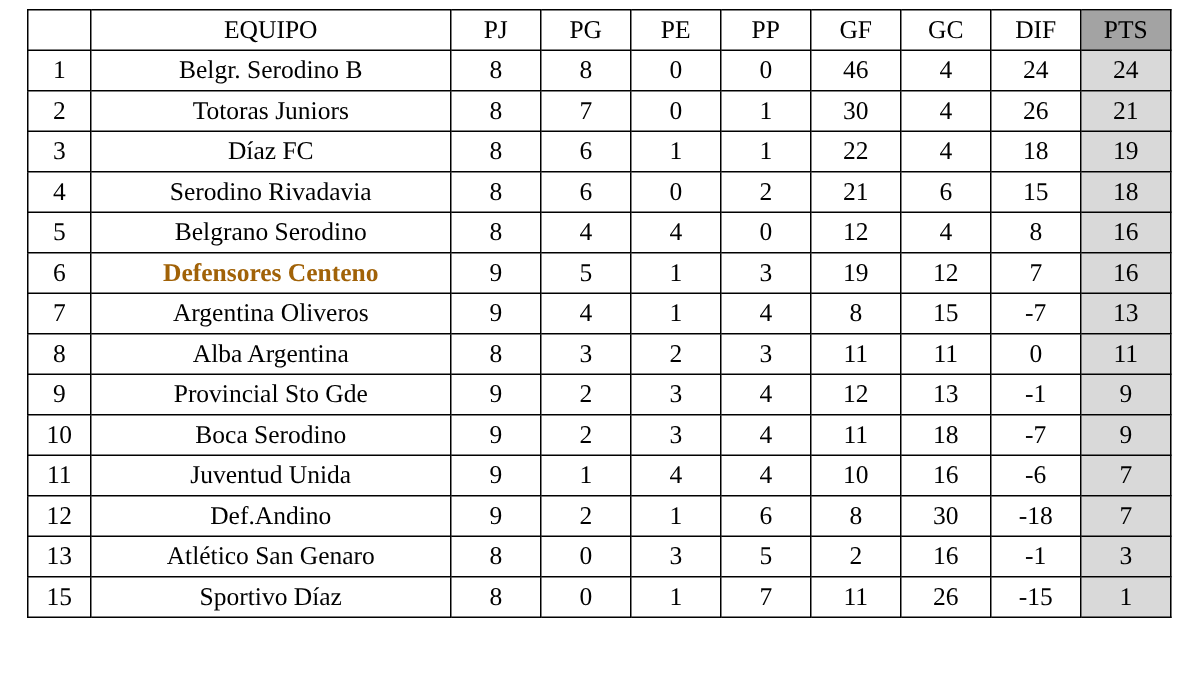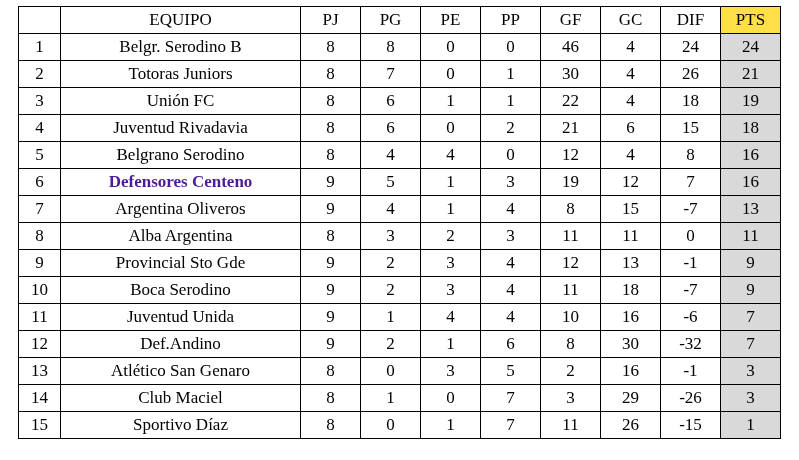--- a/index.html
+++ b/index.html
@@ -56,35 +56,35 @@
   }
   .hdr-equipo {
     font-weight: bold;
     font-size: 16px;
     text-align: center;
   }
   .hdr-corner {
     background: #ffffff;
   }
   .hdr-pts {
-    background: #fde047;
+    background: #a3a3a3;
     font-weight: bold;
   }
   
   .pos {
     font-weight: bold;
     font-size: 17px;
   }
   .team {
     text-align: left;
     padding-left: 10px;
     font-size: 17px;
   }
   .team.highlight {
-    color: #4c1d95;
+    color: #a16207;
     font-weight: bold;
   }
   .pts {
     background: #d9d9d9;
     font-weight: bold;
   }
   
   col.c-pos { width: 42px; }
   col.c-team { width: 240px; }
   col.c-num { width: 60px; }
@@ -142,33 +142,33 @@
           <td>7</td>
           <td>0</td>
           <td>1</td>
           <td>30</td>
           <td>4</td>
           <td>26</td>
           <td class="pts">21</td>
         </tr>
         <tr>
           <td class="pos">3</td>
-          <td class="team">Unión FC</td>
+          <td class="team">Díaz FC</td>
           <td>8</td>
           <td>6</td>
           <td>1</td>
           <td>1</td>
           <td>22</td>
           <td>4</td>
           <td>18</td>
           <td class="pts">19</td>
         </tr>
         <tr>
           <td class="pos">4</td>
-          <td class="team">Juventud Rivadavia</td>
+          <td class="team">Serodino Rivadavia</td>
           <td>8</td>
           <td>6</td>
           <td>0</td>
           <td>2</td>
           <td>21</td>
           <td>6</td>
           <td>15</td>
           <td class="pts">18</td>
         </tr>
         <tr>
@@ -257,45 +257,33 @@
         </tr>
         <tr>
           <td class="pos">12</td>
           <td class="team">Def.Andino</td>
           <td>9</td>
           <td>2</td>
           <td>1</td>
           <td>6</td>
           <td>8</td>
           <td>30</td>
-          <td>-32</td>
+          <td>-18</td>
           <td class="pts">7</td>
         </tr>
         <tr>
           <td class="pos">13</td>
           <td class="team">Atlético San Genaro</td>
           <td>8</td>
           <td>0</td>
           <td>3</td>
           <td>5</td>
           <td>2</td>
           <td>16</td>
           <td>-1</td>
-          <td class="pts">3</td>
-        </tr>
-        <tr>
-          <td class="pos">14</td>
-          <td class="team">Club Maciel</td>
-          <td>8</td>
-          <td>1</td>
-          <td>0</td>
-          <td>7</td>
-          <td>3</td>
-          <td>29</td>
-          <td>-26</td>
           <td class="pts">3</td>
         </tr>
         <tr>
           <td class="pos">15</td>
           <td class="team">Sportivo Díaz</td>
           <td>8</td>
           <td>0</td>
           <td>1</td>
           <td>7</td>
           <td>11</td>

